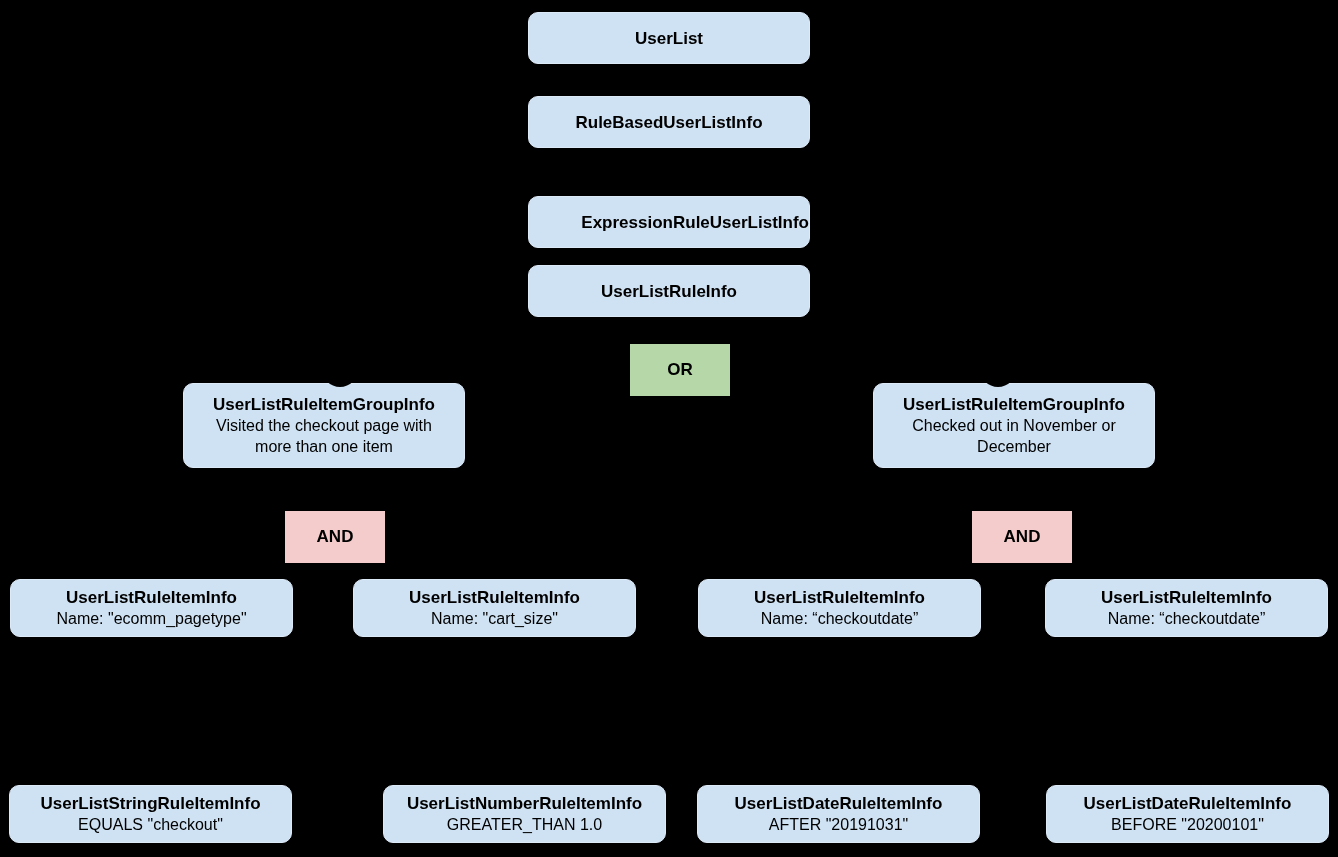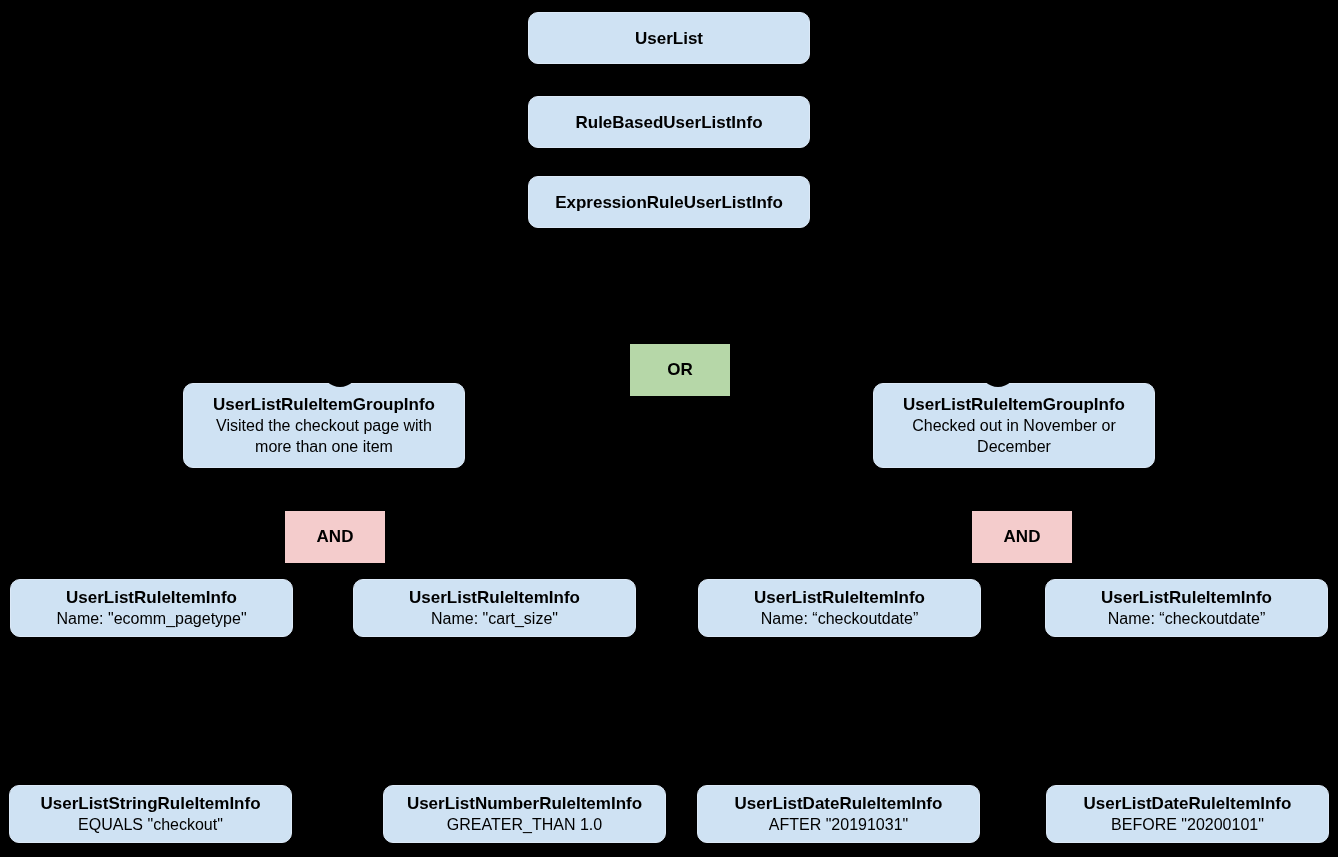--- a/index.html
+++ b/index.html
@@ -44,21 +44,21 @@
     width:100px;height:52px;
     border-radius:0;
   }
   .op-or{background:var(--or-fill);}
   .op-and{background:var(--and-fill);}
 
   
   .chain{left:528px;width:282px;height:52px;}
   .chain-0{top:12px;}
   .chain-1{top:96px;}
-  .chain-2{top:176px;}
+  .chain-2{top:196px;align-items:flex-end;}
   .chain-3{top:265px;}
 
   .or-box{left:630px;top:344px;}
 
   .group{width:282px;height:85px;padding:4px 12px;}
   .group-left{left:183px;top:383px;}
   .group-right{left:873px;top:383px;}
 
   .and-left{left:285px;top:511px;}
   .and-right{left:972px;top:511px;}
@@ -83,20 +83,23 @@
 <div class="canvas">
 
   <div class="node chain chain-1">
     <span class="title">RuleBasedUserListInfo</span>
   </div>
   <div class="node chain chain-0">
     <span class="title">UserList</span>
   </div>
   <div class="node chain chain-2">
     <span class="title">ExpressionRuleUserListInfo</span>
+  </div>
+  <div class="node chain chain-3">
+    <span class="title">UserListRuleInfo</span>
   </div>
 
   <div class="op op-or or-box">
     <span>OR</span>
   </div>
 
   <div class="node group group-left">
     <span class="title">UserListRuleItemGroupInfo</span>
     <span class="desc">Visited the checkout page with more than one item</span>
   </div>

